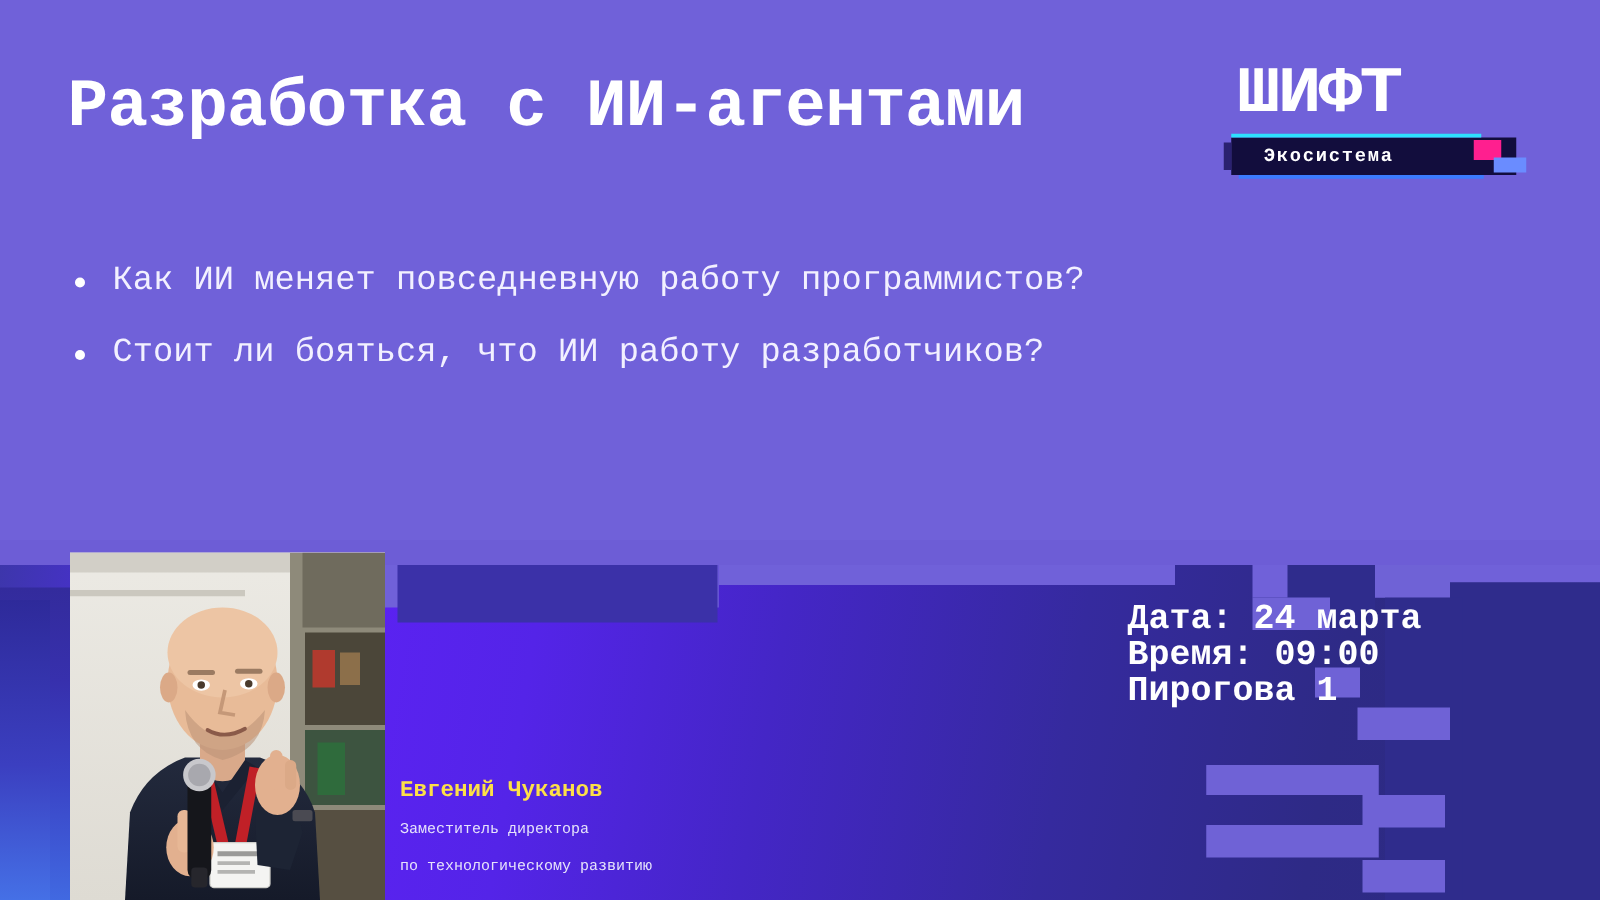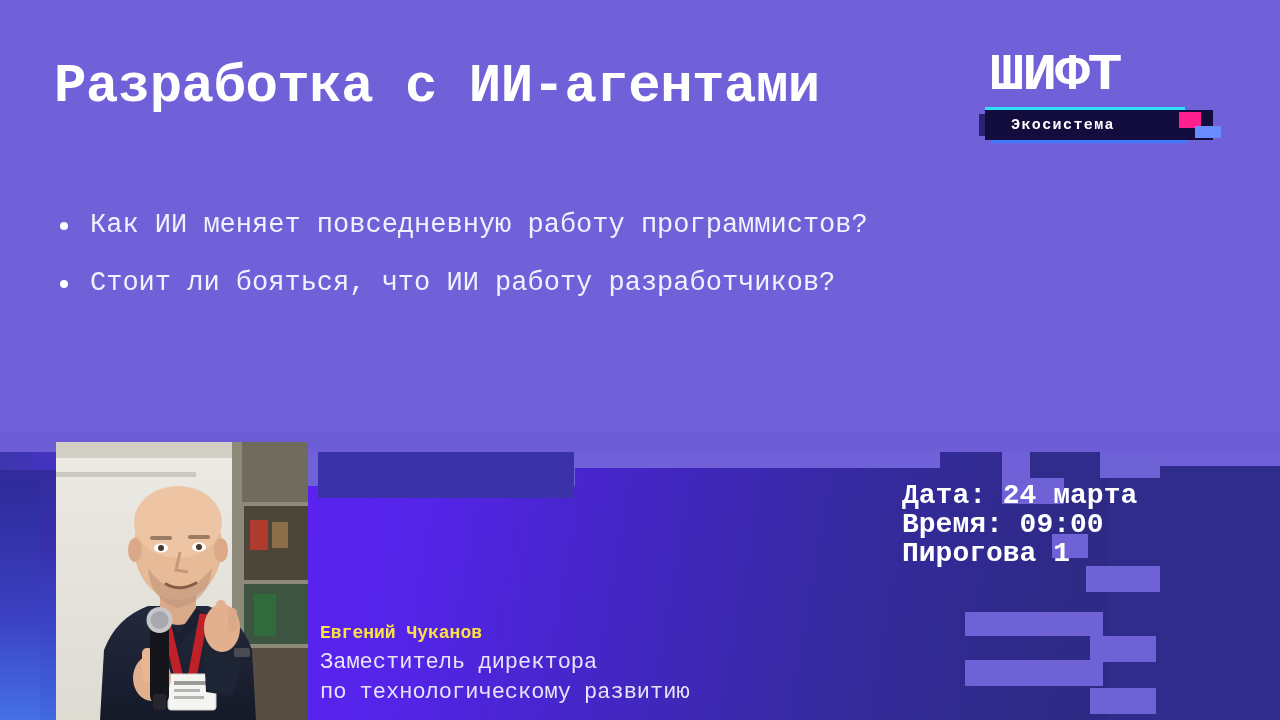--- a/index.html
+++ b/index.html
@@ -118,21 +118,21 @@
     overflow:hidden; background:#d8d8d2;
   }
   .photo svg { display:block; width:252px; height:278px; }
 
   
   .speaker { position:absolute; left:320px; top:618px; }
   .speaker-name {
     font-size:18px; font-weight:bold; color:#fde047; line-height:30px;
   }
   .speaker-role {
-    font-size:22px; color:#e6e3fb; line-height:30px; font-weight:normal;
+    font-size:12px; color:#e6e3fb; line-height:30px; font-weight:normal;
   }
 
   
   .event {
     position:absolute; left:902px; top:481px;
   }
   .event-line {
     font-size:28px; font-weight:bold; color:#ffffff;
     line-height:29px; white-space:nowrap;
   }

